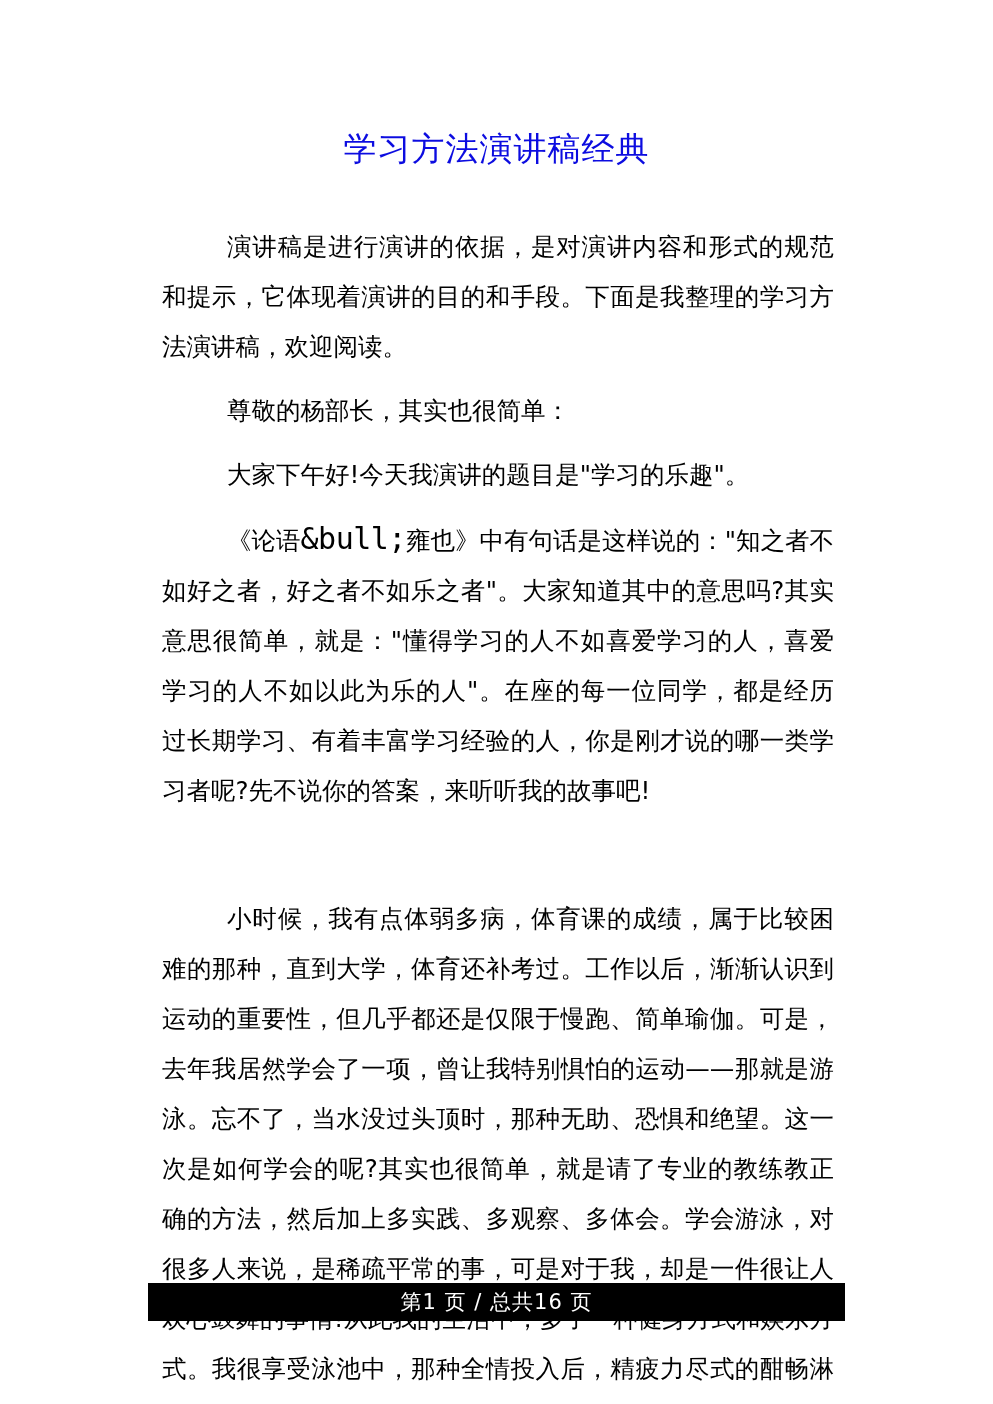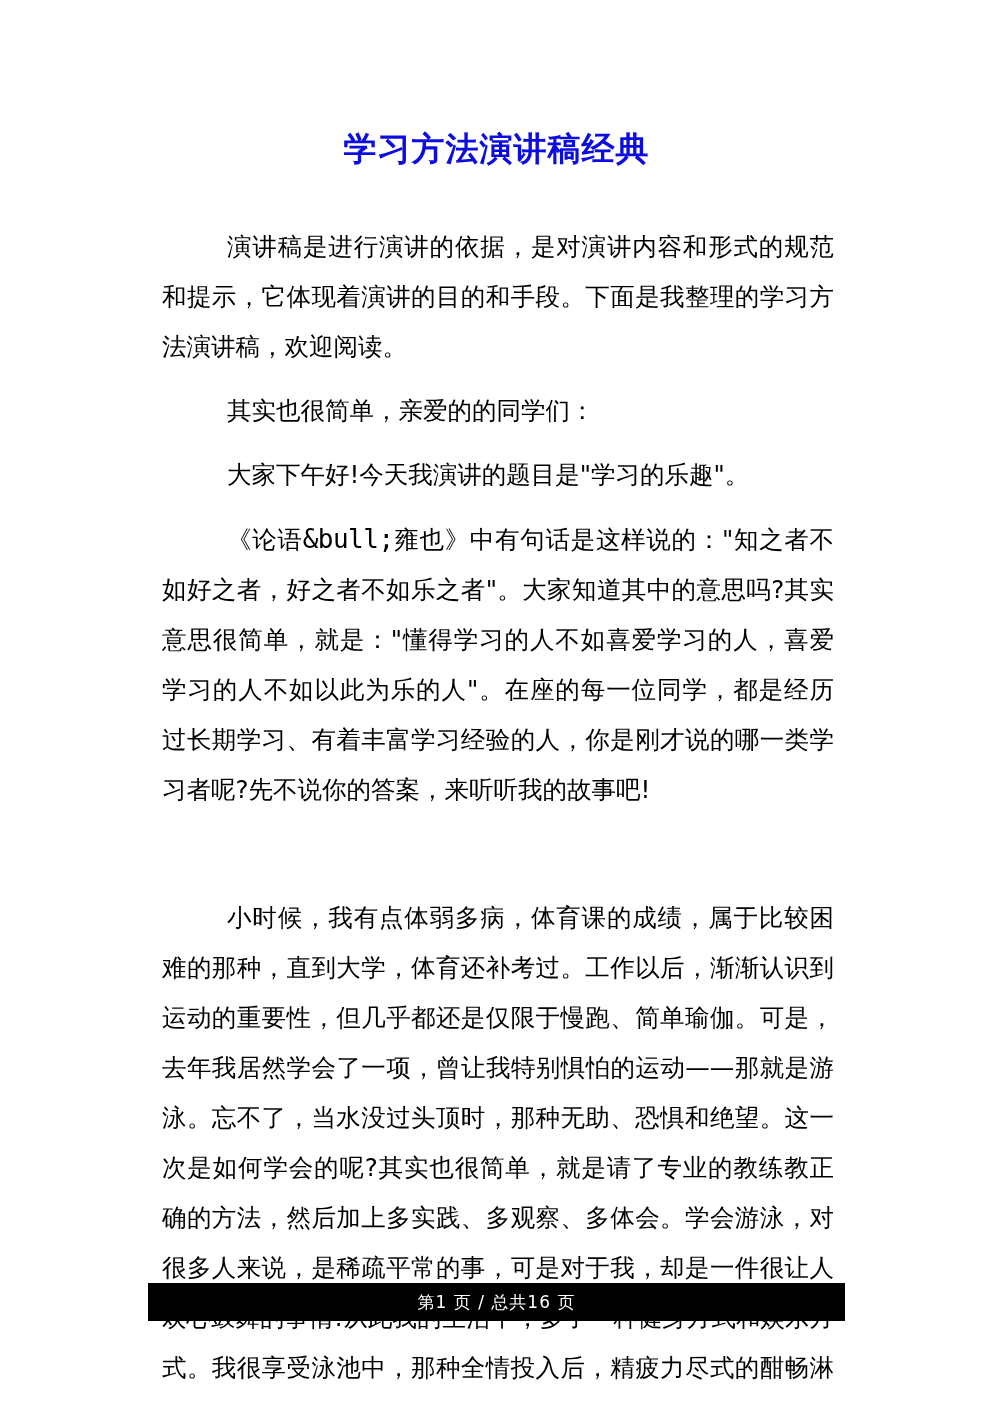--- a/index.html
+++ b/index.html
@@ -24,21 +24,21 @@
     background: #ffffff;
   }
 
   .doc-title {
     position: absolute;
     left: 148px;
     top: 127px;
     width: 697px;
     text-align: center;
     color: #0c0ce0;
-    font-weight: bold;
+    font-weight: normal;
     font-size: 33px;
     line-height: 44px;
     letter-spacing: 1px;
     font-family: "DejaVu Sans", "Liberation Sans", sans-serif;
     white-space: nowrap;
   }
 
   .body-area {
     position: absolute;
     left: 148px;
@@ -59,58 +59,58 @@
     word-break: break-all;
   }
 
   p.para.blank {
     text-indent: 0;
     height: 50px;
   }
 
   p.para .entity {
     font-family: "DejaVu Sans Mono", "Liberation Mono", monospace;
-    font-size: 26px;
+    font-size: 30px;
     letter-spacing: -0.5px;
   }
 
   .footer-bar {
     position: absolute;
     left: 148px;
     top: 1283px;
     width: 697px;
     height: 38px;
     background: #000000;
     display: flex;
     align-items: center;
     justify-content: center;
   }
 
   .footer-text {
     color: #ffffff;
-    font-size: 17px;
+    font-size: 21px;
     line-height: 21px;
     font-family: "DejaVu Sans", "Liberation Sans", sans-serif;
     letter-spacing: 1px;
     white-space: nowrap;
   }
 </style>
 </head>
 <body>
 
 <div class="page">
 
   <div class="doc-title">学习方法演讲稿经典</div>
 
   <div class="body-area">
 
     <p class="para">演讲稿是进行演讲的依据，是对演讲内容和形式的规范和提示，它体现着演讲的目的和手段。下面是我整理的学习方法演讲稿，欢迎阅读。</p>
 
 
-    <p class="para">其实也很简单，亲爱的的同学们：</p>
+    <p class="para">尊敬的杨部长，其实也很简单：</p>
 
     <p class="para">大家下午好!今天我演讲的题目是"学习的乐趣"。</p>
 
     <p class="para"><span>《论语</span><span class="entity">&amp;bull;</span><span>雍也》中有句话是这样说的："知之者不如好之者，好之者不如乐之者"。大家知道其中的意思吗?其实意思很简单，就是："懂得学习的人不如喜爱学习的人，喜爱学习的人不如以此为乐的人"。在座的每一位同学，都是经历过长期学习、有着丰富学习经验的人，你是刚才说的哪一类学习者呢?先不说你的答案，来听听我的故事吧!</span></p>
 
     <p class="para blank"></p>
 
     <p class="para">小时候，我有点体弱多病，体育课的成绩，属于比较困难的那种，直到大学，体育还补考过。工作以后，渐渐认识到运动的重要性，但几乎都还是仅限于慢跑、简单瑜伽。可是，去年我居然学会了一项，曾让我特别惧怕的运动——那就是游泳。忘不了，当水没过头顶时，那种无助、恐惧和绝望。这一次是如何学会的呢?其实也很简单，就是请了专业的教练教正确的方法，然后加上多实践、多观察、多体会。学会游泳，对很多人来说，是稀疏平常的事，可是对于我，却是一件很让人欢心鼓舞的事情!从此我的生活中，多了一种健身方式和娱乐方式。我很享受泳池中，那种全情投入后，精疲力尽式的酣畅淋漓。也很享受去海边玩时，</p>
 
   </div>

